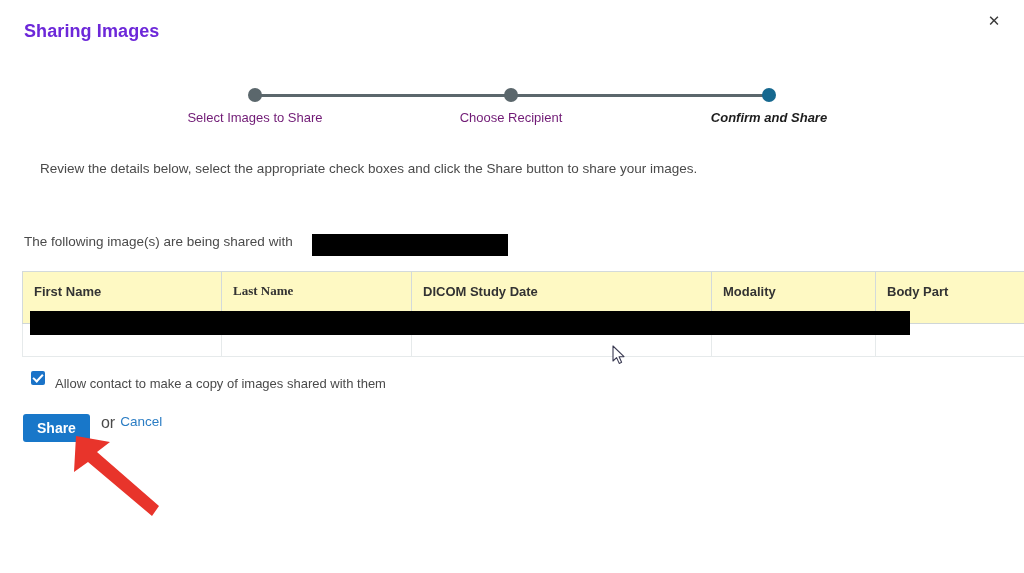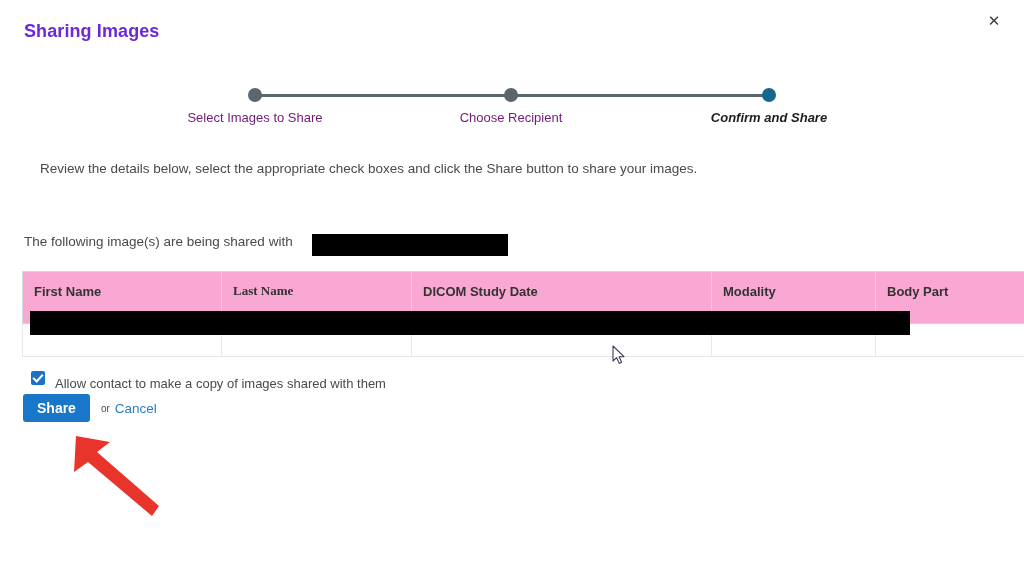--- a/index.html
+++ b/index.html
@@ -129,21 +129,21 @@
   .share-table {
     position: absolute;
     left: 22px;
     top: 271px;
     width: 975px;
     border-collapse: collapse;
     table-layout: fixed;
     background: #ffffff;
   }
   .share-table th {
-    background: #f9a8d4;
+    background: #fef9c3;
     color: #333333;
     font-size: 13px;
     font-weight: bold;
     text-align: left;
     padding: 11px 0 24px 11px;
     border: 1px solid #d3dadb;
     border-bottom: 1px solid #cfd6d7;
     height: 15px;
     vertical-align: middle;
   }
@@ -202,40 +202,40 @@
     font-size: 13px;
     color: #4a4a4a;
     cursor: default;
     margin-top: 12px;
   }
 
   
   .actions {
     position: absolute;
     left: 23px;
-    top: 394px;
+    top: 414px;
     display: flex;
-    align-items: center;
+    align-items: flex-start;
   }
   .share-button {
     background: #1877c9;
     color: #ffffff;
     font-size: 14px;
     font-weight: bold;
     border: none;
     border-radius: 3px;
     padding: 0 14px;
     height: 28px;
     line-height: 28px;
     cursor: pointer;
     font-family: "Liberation Sans", sans-serif;
   }
   .or-text {
     margin-left: 11px;
-    font-size: 10px;
+    font-size: 16px;
     color: #4a4a4a;
   }
   .cancel-link {
     margin-left: 5px;
     font-size: 13.5px;
     color: #2b7dc4;
     text-decoration: none;
     cursor: pointer;
   }
 

